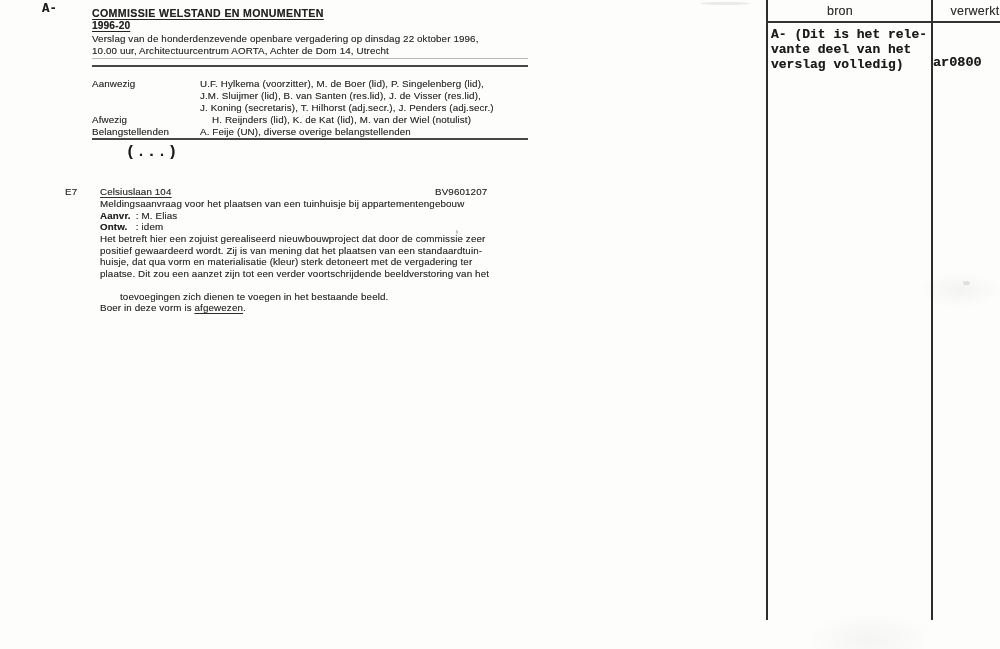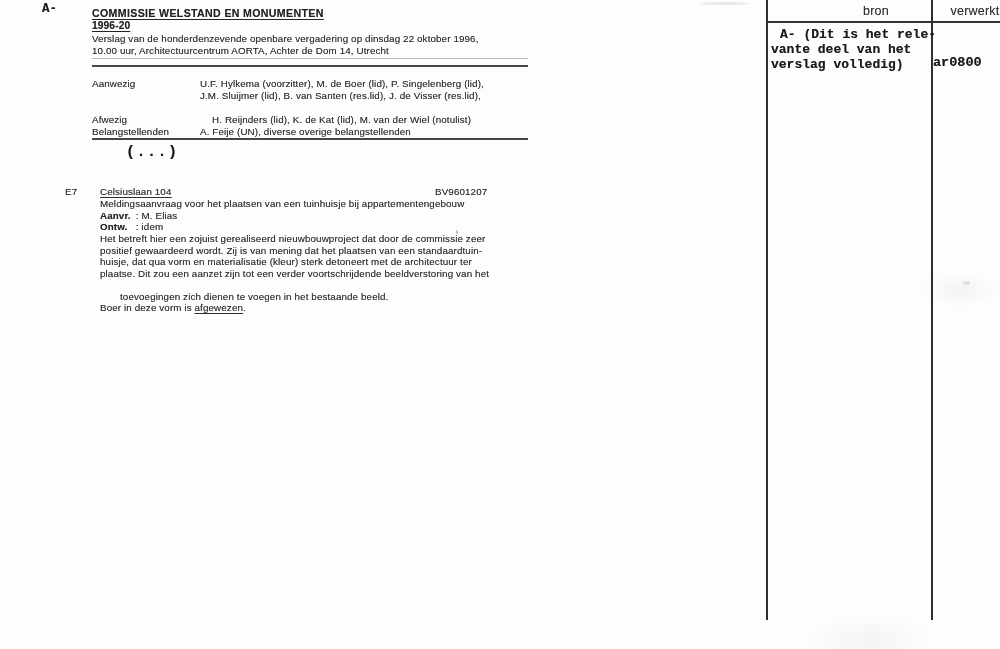--- a/index.html
+++ b/index.html
@@ -82,20 +82,21 @@
   <div class="t b u" style="left:92px; top:20px; font-size:10.2px;">1996-20</div>
   <div class="t" style="left:92px; top:33px;">Verslag van de honderdenzevende openbare vergadering op dinsdag 22 oktober 1996,</div>
   <div class="t" style="left:92px; top:45px;text-align:right;">10.00 uur, Architectuurcentrum AORTA, Achter de Dom 14, Utrecht</div>
 
   <div class="rule-faint" style="left:92px; top:58px; width:436px;"></div>
   <div class="rule" style="left:92px; top:65px; width:436px;"></div>
 
   <div class="t" style="left:92px; top:78px;">Aanwezig</div>
   <div class="t" style="left:200px; top:78px;">U.F. Hylkema (voorzitter), M. de Boer (lid), P. Singelenberg (lid),</div>
   <div class="t" style="left:200px; top:90px;">J.M. Sluijmer (lid), B. van Santen (res.lid), J. de Visser (res.lid),</div>
+  <div class="t" style="left:200px; top:102px;">J. Koning (secretaris), T. Hilhorst (adj.secr.), J. Penders (adj.secr.)</div>
   <div class="t" style="left:92px; top:114px;">Afwezig</div>
   <div class="t" style="left:200px; top:114px;padding-left:12px;">H. Reijnders (lid), K. de Kat (lid), M. van der Wiel (notulist)</div>
   <div class="t" style="left:92px; top:126px;">Belangstellenden</div>
   <div class="t" style="left:200px; top:126px;">A. Feije (UN), diverse overige belangstellenden</div>
 
   <div class="rule" style="left:92px; top:138px; width:436px;"></div>
 
   <div class="mono" style="left:126px; top:144px; font-size:15px; letter-spacing:1.5px;">(...)</div>
 
   <div class="t" style="left:65px; top:186px;">E7</div>
@@ -107,36 +108,36 @@
     <span class="b" style="display:inline-block; width:33px;">Aanvr.</span>
     <span>: M. Elias</span>
   </div>
   <div class="t" style="left:100px; top:221px;">
     <span class="b" style="display:inline-block; width:33px;">Ontw.</span>
     <span>: idem</span>
   </div>
 
   <div class="t" style="left:100px; top:233px;">Het betreft hier een zojuist gerealiseerd nieuwbouwproject dat door de commissie zeer</div>
   <div class="t" style="left:100px; top:245px;">positief gewaardeerd wordt. Zij is van mening dat het plaatsen van een standaardtuin-</div>
-  <div class="t" style="left:100px; top:256px;">huisje, dat qua vorm en materialisatie (kleur) sterk detoneert met de architectuur ter</div>
+  <div class="t" style="left:100px; top:256px;">huisje, dat qua vorm en materialisatie (kleur) sterk detoneert met de vergadering ter</div>
   <div class="t" style="left:100px; top:268px;">plaatse. Dit zou een aanzet zijn tot een verder voortschrijdende beeldverstoring van het</div>
   <div class="t" style="left:100px; top:291px;padding-left:20px;">toevoegingen zich dienen te voegen in het bestaande beeld.</div>
 
   <div class="t" style="left:100px; top:302px;">
     <span>Boer in deze vorm is </span><span class="u">afgewezen</span><span>.</span>
   </div>
 
   <div class="vline" style="left:766px;"></div>
   <div class="vline" style="left:931px;"></div>
   <div class="rule" style="left:766px; top:21px; width:234px; height:1.6px; background:#333;"></div>
 
-  <div class="col-head" style="left:804px; top:4px; width:144px;">bron</div>
+  <div class="col-head" style="left:768px; top:4px; width:144px;">bron</div>
   <div class="col-head" style="left:932px; top:4px; width:86px;">verwerkt</div>
 
-  <div class="mono" style="left:771px; top:27px; font-size:13px;margin-left:9px;">A- (Dit is het rele-</div>
+  <div class="mono" style="left:771px; top:27px; font-size:13px;">A- (Dit is het rele-</div>
   <div class="mono" style="left:771px; top:42px; font-size:13px;">vante deel van het</div>
   <div class="mono" style="left:771px; top:57px; font-size:13px;">verslag volledig)</div>
 
   <div class="mono" style="left:933px; top:55px; font-size:13.5px;">ar0800</div>
 
   <div class="artifact" style="left:456px; top:230px; width:2px; height:4px; background:#8a8a8a; opacity:0.55;"></div>
   <div class="artifact" style="left:963px; top:281px; width:7px; height:4px; background:#c7c7c7; opacity:0.5;"></div>
   <div class="artifact" style="left:700px; top:2px; width:50px; height:3px; background:#d8d8d8; opacity:0.5;"></div>
 
 </div>

